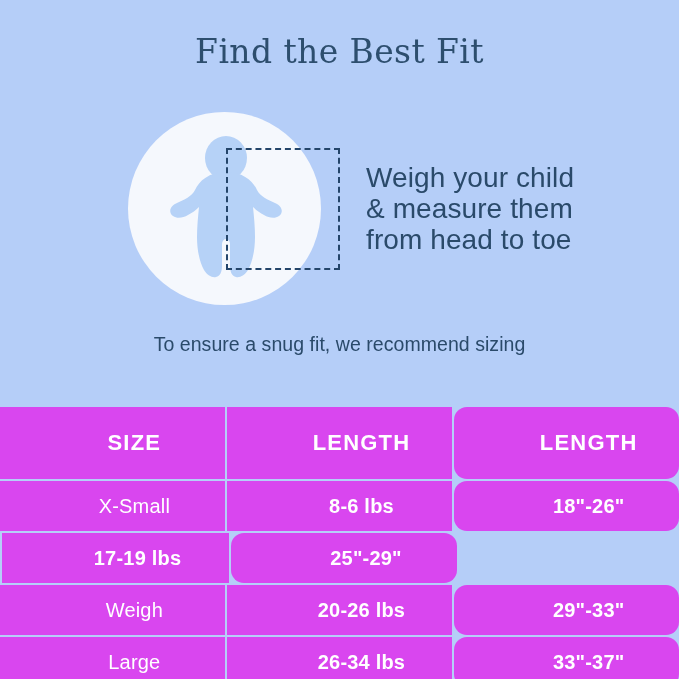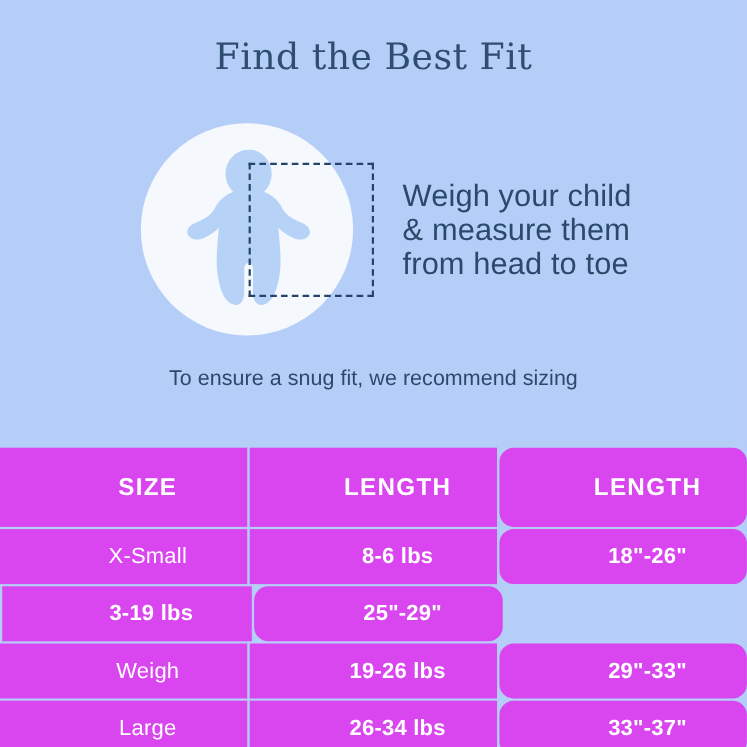--- a/index.html
+++ b/index.html
@@ -226,31 +226,31 @@
     <div class="gap-v"></div>
     <div class="tcell col-weight">8-6 lbs</div>
     <div class="gap-v"></div>
     <div class="tcell col-length">18"-26"</div>
   </div>
 
   <div class="gap-h"></div>
 
   <div class="trow body-row">
     <div class="gap-v"></div>
-    <div class="tcell col-weight">3-19 lbs</div>
+    <div class="tcell col-weight">17-19 lbs</div>
     <div class="gap-v"></div>
     <div class="tcell col-length">25"-29"</div>
   </div>
 
   <div class="gap-h"></div>
 
   <div class="trow body-row">
     <div class="tcell col-size">Weigh</div>
     <div class="gap-v"></div>
-    <div class="tcell col-weight">19-26 lbs</div>
+    <div class="tcell col-weight">20-26 lbs</div>
     <div class="gap-v"></div>
     <div class="tcell col-length">29"-33"</div>
   </div>
 
   <div class="gap-h"></div>
 
   <div class="trow body-row">
     <div class="tcell col-size">Large</div>
     <div class="gap-v"></div>
     <div class="tcell col-weight">26-34 lbs</div>

